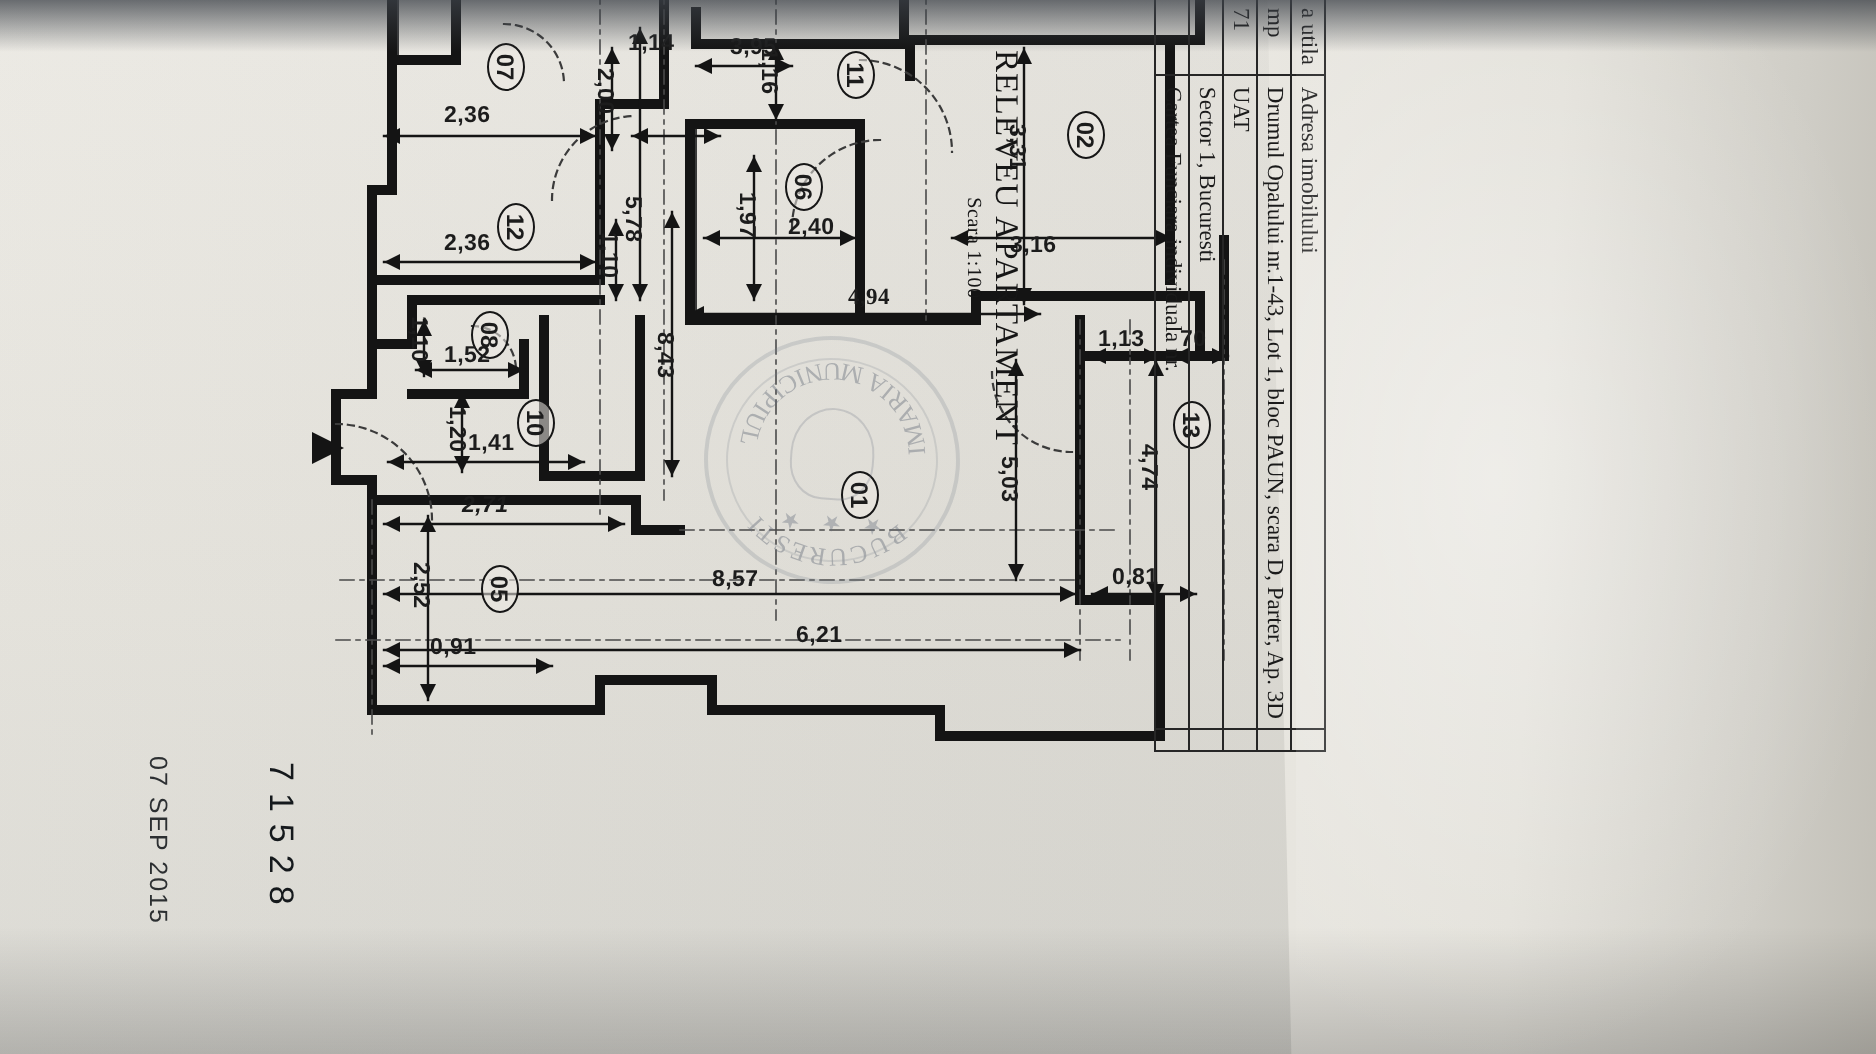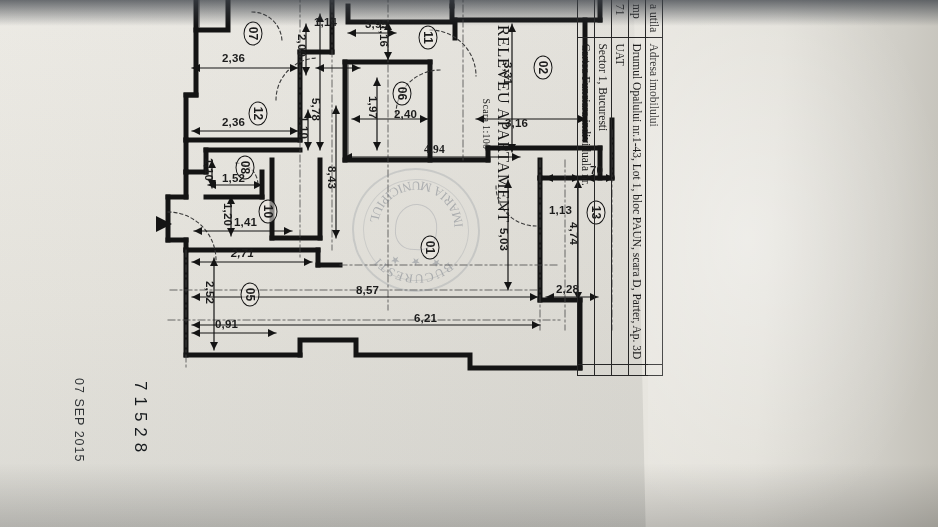--- a/index.html
+++ b/index.html
@@ -420,25 +420,25 @@
   <div class="dimtext" style="left:222px; top:116px;">2,36</div>
   <div class="dimtext" style="left:222px; top:172px;">1,52</div>
   <div class="dimtext" style="left:234px; top:216px;">1,41</div>
   <div class="dimtext" style="left:231px; top:247px;font-style:italic;">2,71</div>
   <div class="dimtext" style="left:215px; top:318px;">0,91</div>
   <div class="dimtext" style="left:314px; top:16px;">1,14</div>
   <div class="dimtext" style="left:365px; top:18px;">3,95</div>
   <div class="dimtext" style="left:394px; top:108px;">2,40</div>
   <div class="dimtext" style="left:505px; top:117px;">3,16</div>
   <div class="dimtext" style="left:424px; top:143px;font-family:Liberation Serif, serif;">4,94</div>
-  <div class="dimtext" style="left:549px; top:164px;margin-top:40px;">1,13</div>
+  <div class="dimtext" style="left:549px; top:164px;">1,13</div>
   <div class="dimtext" style="left:590px; top:164px;">70</div>
-  <div class="dimtext" style="left:556px; top:283px;">2,28</div>
+  <div class="dimtext" style="left:556px; top:283px;">0,81</div>
   <div class="dimtext" style="left:356px; top:284px;">8,57</div>
-  <div class="dimtext" style="left:398px; top:312px;margin-left:16px;">6,21</div>
+  <div class="dimtext" style="left:398px; top:312px;">6,21</div>
 
   <div class="dimtext rot" style="left:308px; top:34px;  transform:rotate(90deg);">2,00</div>
   <div class="dimtext rot" style="left:310px; top:116px; transform:rotate(90deg);">1,10</div>
   <div class="dimtext rot" style="left:322px; top:98px;  transform:rotate(90deg);">5,78</div>
   <div class="dimtext rot" style="left:215px; top:158px; transform:rotate(90deg);">1,10</div>
   <div class="dimtext rot" style="left:234px; top:203px; transform:rotate(90deg);">1,20</div>
   <div class="dimtext rot" style="left:338px; top:166px; transform:rotate(90deg);">8,43</div>
   <div class="dimtext rot" style="left:216px; top:281px; transform:rotate(90deg);">2,52</div>
   <div class="dimtext rot" style="left:390px; top:24px;  transform:rotate(90deg);">1,16</div>
   <div class="dimtext rot" style="left:379px; top:96px;  transform:rotate(90deg);">1,97</div>

